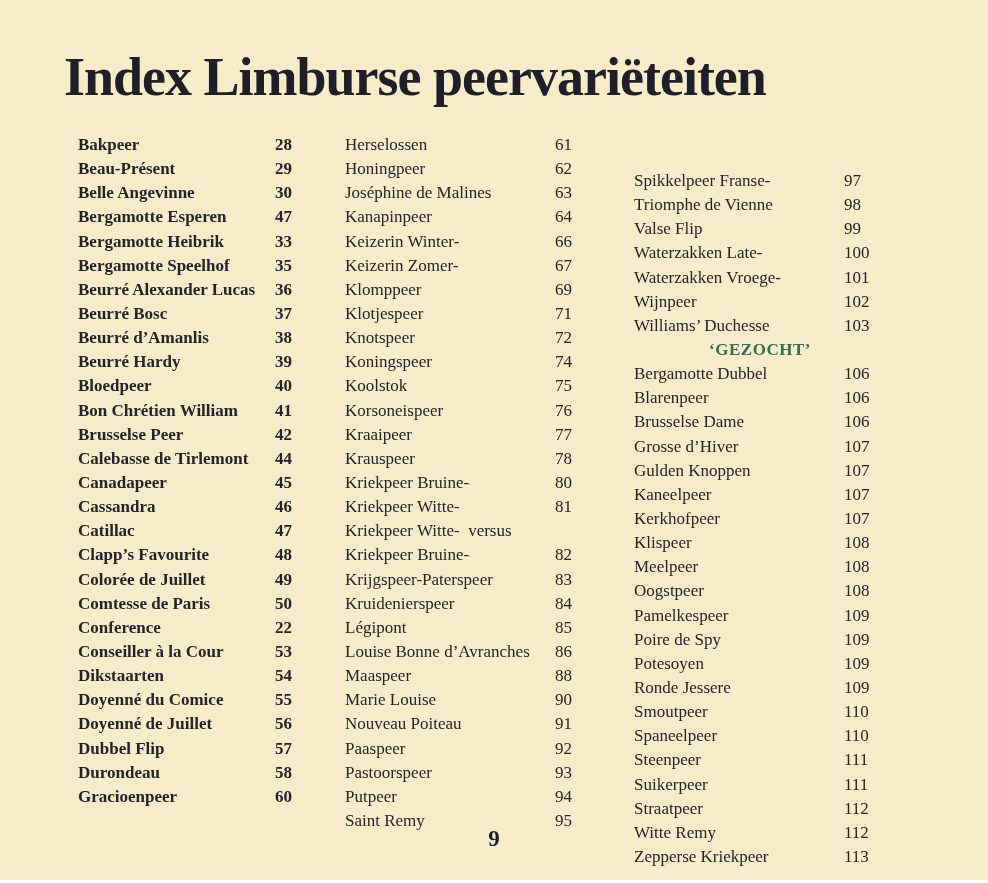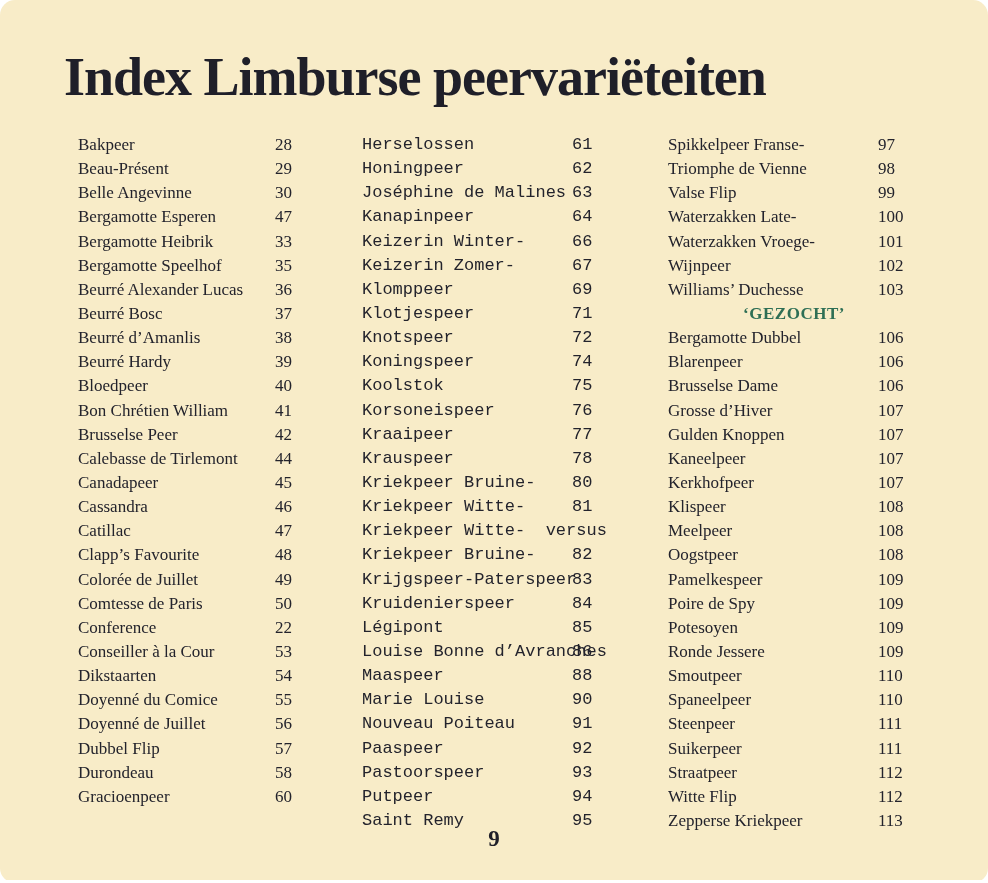--- a/index.html
+++ b/index.html
@@ -30,22 +30,22 @@
     white-space: nowrap;
   }
   .col {
     position: absolute;
     top: 133px;
     width: 252px;
     font-size: 17px;
     color: #23232c;
   }
   #col-0 { left: 78px; }
-  #col-1 { left: 362px; font-family: Liberation Mono, monospace; }
-  #col-2 { left: 668px; }
+  #col-1 { left: 345px; }
+  #col-2 { left: 634px; margin-top: 36px; }
   .row {
     position: relative;
     height: 24.15px;
     line-height: 24.15px;
   }
   .name {
     position: absolute;
     left: 0;
     white-space: pre;
   }
@@ -76,24 +76,24 @@
     left: 0;
     bottom: 0;
     width: 988px;
     height: 3px;
     background: #ffffff;
   }
 </style>
 </head>
 <body>
 
-<div class="page" style="background: rgb(248, 236, 200); border-radius: 15px;">
+<div class="page" style="background: rgb(248, 236, 200);">
   <h1 class="title" style="color: rgb(31, 31, 41);">Index Limburse peervariëteiten</h1>
 
-  <div class="col" id="col-0" style="color: rgb(35, 35, 44);">
+  <div class="col" id="col-0" style="color: rgb(35, 35, 44); font-weight: bold;">
       <div class="row">
         <span class="name">Bakpeer</span>
         <span class="num">28</span>
       </div>
       <div class="row">
         <span class="name">Beau-Présent</span>
         <span class="num">29</span>
       </div>
       <div class="row">
         <span class="name">Belle Angevinne</span>
@@ -417,21 +417,21 @@
       </div>
       <div class="row">
         <span class="name">Suikerpeer</span>
         <span class="num">111</span>
       </div>
       <div class="row">
         <span class="name">Straatpeer</span>
         <span class="num">112</span>
       </div>
       <div class="row">
-        <span class="name">Witte Flip</span>
+        <span class="name">Witte Remy</span>
         <span class="num">112</span>
       </div>
       <div class="row">
         <span class="name">Zepperse Kriekpeer</span>
         <span class="num">113</span>
       </div>
     </div>
 
   <div class="pageno" style="color: rgb(31, 31, 41);">9</div>
   <div class="bottom-edge"></div>

